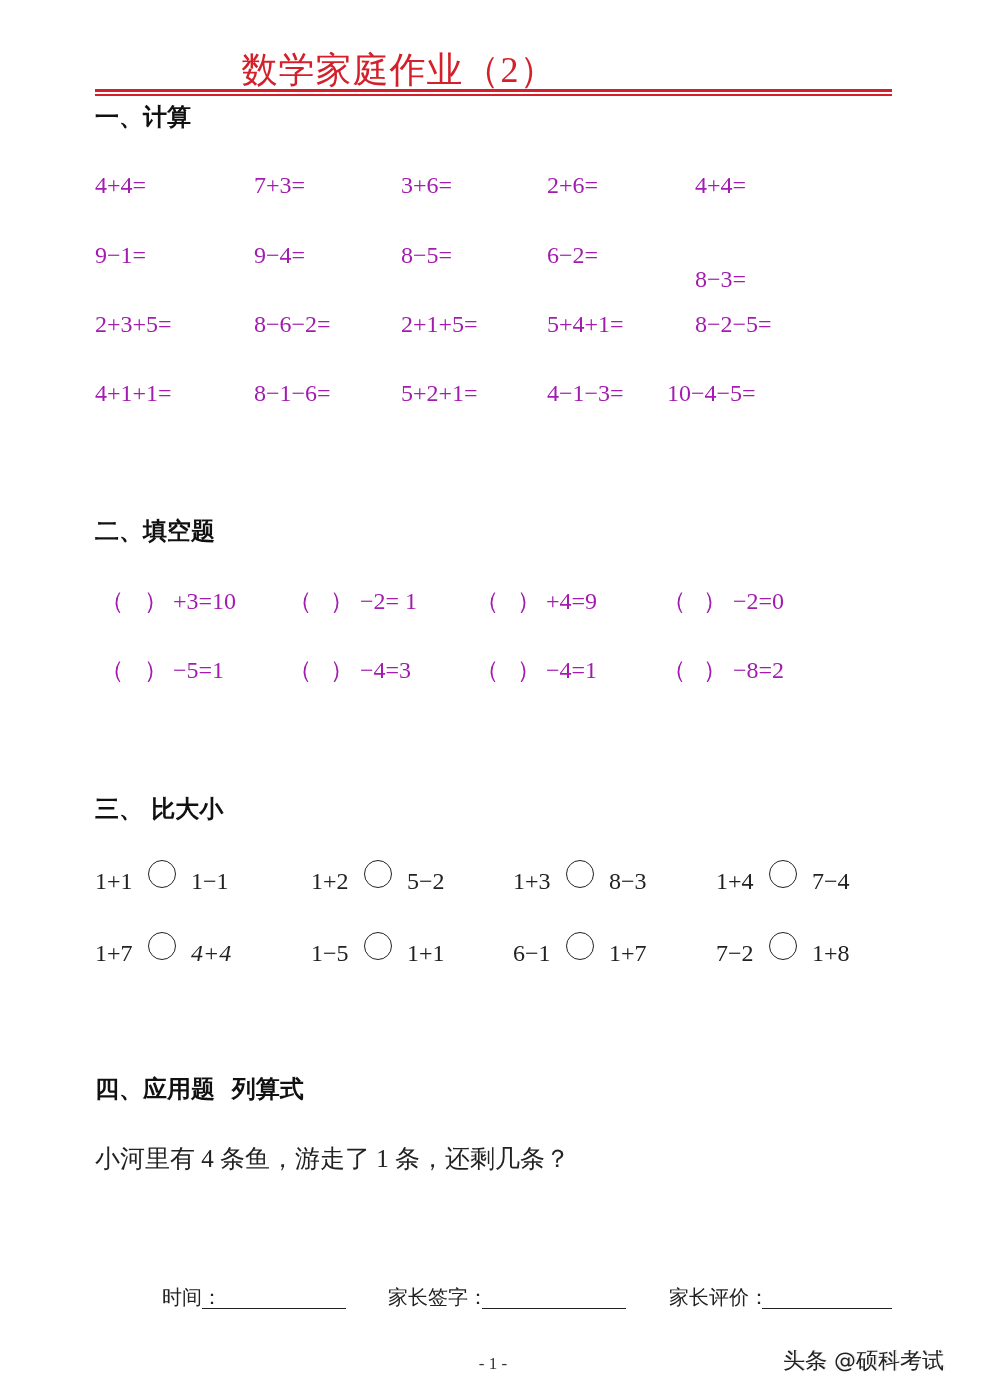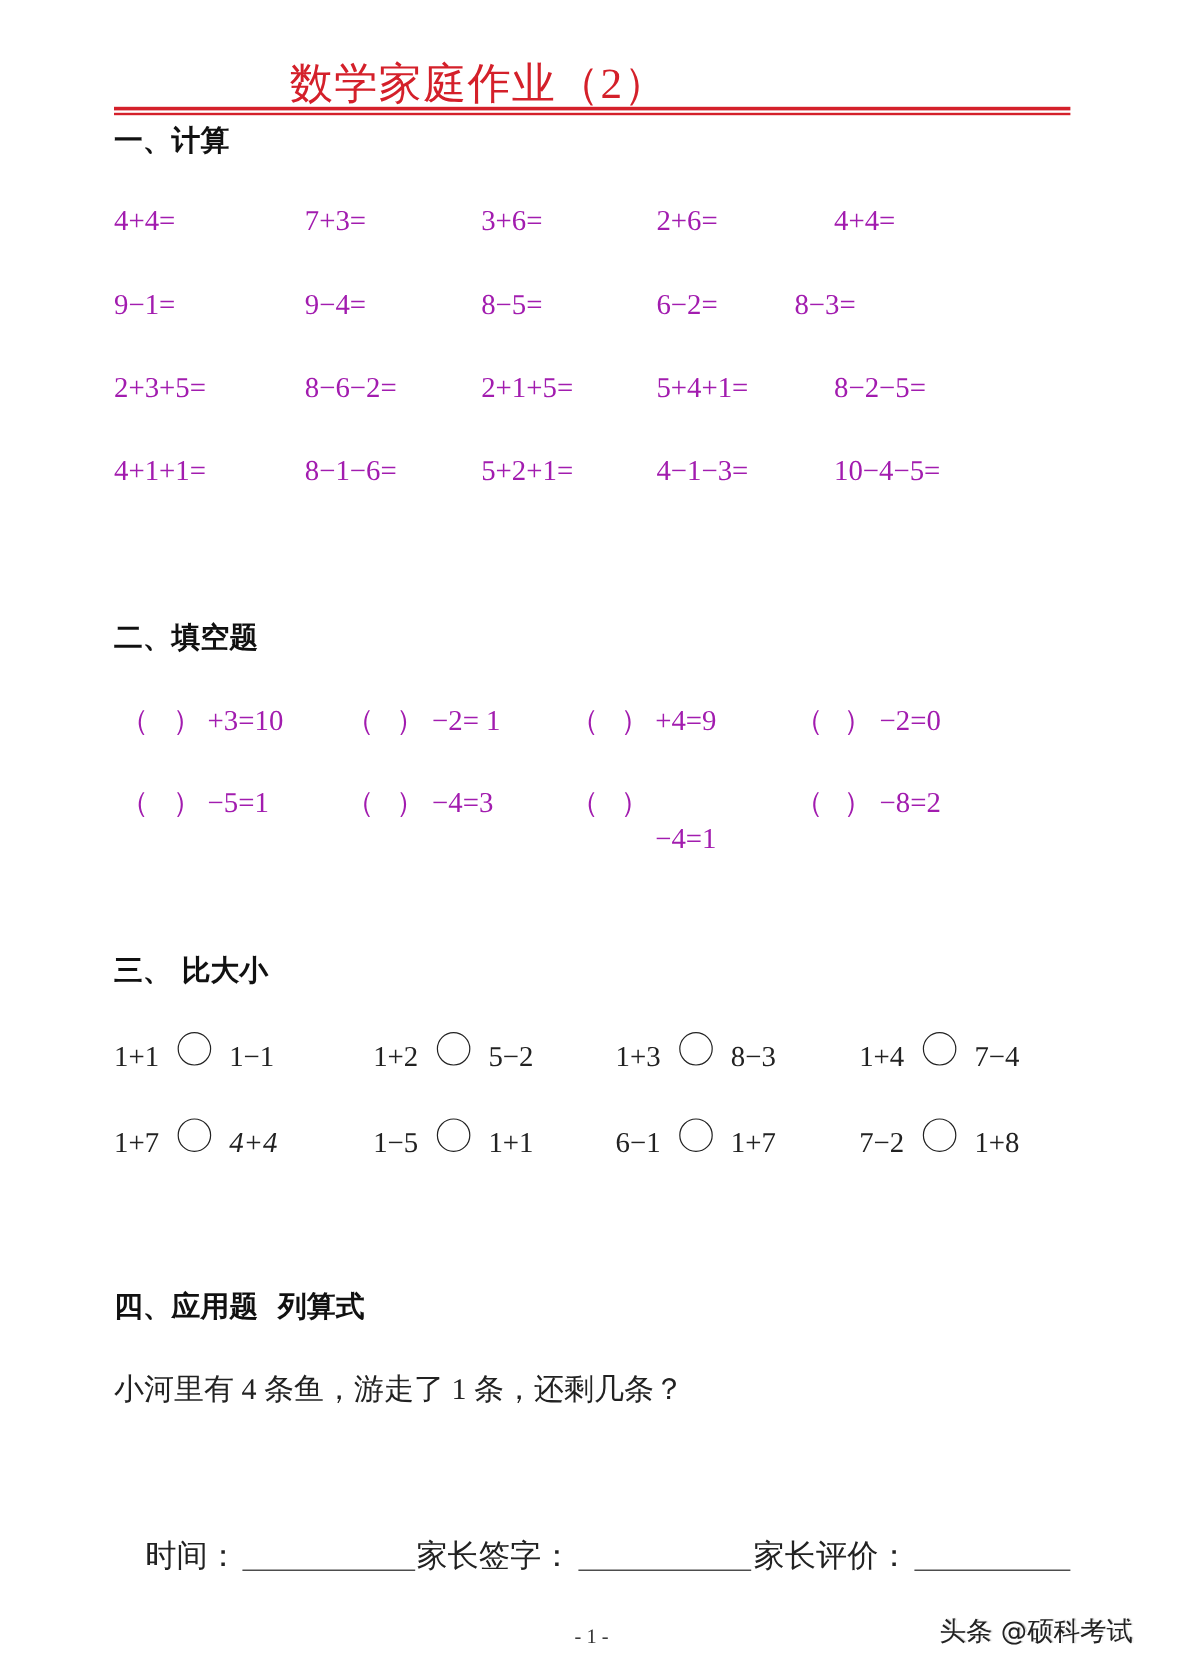--- a/index.html
+++ b/index.html
@@ -42,21 +42,21 @@
       background: #fff; cursor: pointer;
     }
 
     .problem-text {
       position: absolute; left: 95px; top: 1142px;
       font-size: 25px; line-height: 34px; white-space: pre; color: #222;
     }
 
     .footer-row { position: absolute; top: 1280px; left: 0; width: 986px; height: 36px; }
     .footer-label {
-      position: absolute; top: 0; font-size: 26px; line-height: 34px; white-space: pre; color: #222;
+      position: absolute; top: 0; font-size: 20px; line-height: 34px; white-space: pre; color: #222; margin-left: 41px;
     }
     .footer-line {
       position: absolute; top: 28px; height: 0; border-bottom: 1.5px solid #222;
       cursor: text;
     }
 
     .page-number {
       position: absolute; top: 1352px; left: 0; width: 986px; text-align: center;
       font-size: 17px; line-height: 24px; color: #333;
     }
@@ -82,35 +82,35 @@
   <span class="cell" style="left:254px;">7+3=</span>
   <span class="cell" style="left:401px;">3+6=</span>
   <span class="cell" style="left:547px;">2+6=</span>
   <span class="cell" style="left:695px;">4+4=</span>
 </div>
 <div class="row" style="top:238px;">
   <span class="cell" style="left:95px;">9−1=</span>
   <span class="cell" style="left:254px;">9−4=</span>
   <span class="cell" style="left:401px;">8−5=</span>
   <span class="cell" style="left:547px;">6−2=</span>
-  <span class="cell" style="left:662px;">8−3=</span>
+  <span class="cell" style="left:695px;margin-top:24px;">8−3=</span>
 </div>
 <div class="row" style="top:307px;">
   <span class="cell" style="left:95px;">2+3+5=</span>
   <span class="cell" style="left:254px;">8−6−2=</span>
   <span class="cell" style="left:401px;">2+1+5=</span>
   <span class="cell" style="left:547px;">5+4+1=</span>
   <span class="cell" style="left:695px;">8−2−5=</span>
 </div>
 <div class="row" style="top:376px;font-family:Liberation Serif, serif;">
   <span class="cell" style="left:95px;">4+1+1=</span>
   <span class="cell" style="left:254px;">8−1−6=</span>
   <span class="cell" style="left:401px;">5+2+1=</span>
   <span class="cell" style="left:547px;">4−1−3=</span>
-  <span class="cell" style="left:695px;">10−4−5=</span>
+  <span class="cell" style="left:667px;">10−4−5=</span>
 </div>
 
 <div class="section-heading" style="top:516px;">二、填空题</div>
 
 <div class="row" style="top:584px;">
   <span class="cell" style="left:100px;">（</span>
   <span class="cell" style="left:128px; width:18px; height:30px;"></span>
   <span class="cell" style="left:144px;">）</span>
   <span class="cell" style="left:173px;">+3=10</span>
 
@@ -136,21 +136,21 @@
   <span class="cell" style="left:173px;">−5=1</span>
 
   <span class="cell" style="left:288px;">（</span>
   <span class="cell" style="left:316px; width:18px; height:30px;"></span>
   <span class="cell" style="left:330px;">）</span>
   <span class="cell" style="left:360px;">−4=3</span>
 
   <span class="cell" style="left:475px;">（</span>
   <span class="cell" style="left:503px; width:18px; height:30px;"></span>
   <span class="cell" style="left:517px;">）</span>
-  <span class="cell" style="left:546px;margin-top:30px;">−4=1</span>
+  <span class="cell" style="left:546px;">−4=1</span>
 
   <span class="cell" style="left:662px;">（</span>
   <span class="cell" style="left:690px; width:18px; height:30px;"></span>
   <span class="cell" style="left:703px;">）</span>
   <span class="cell" style="left:733px;">−8=2</span>
 </div>
 
 <div class="section-heading" style="top:794px;">三、 比大小</div>
 
 <div class="row" style="top:860px; height:40px;">

